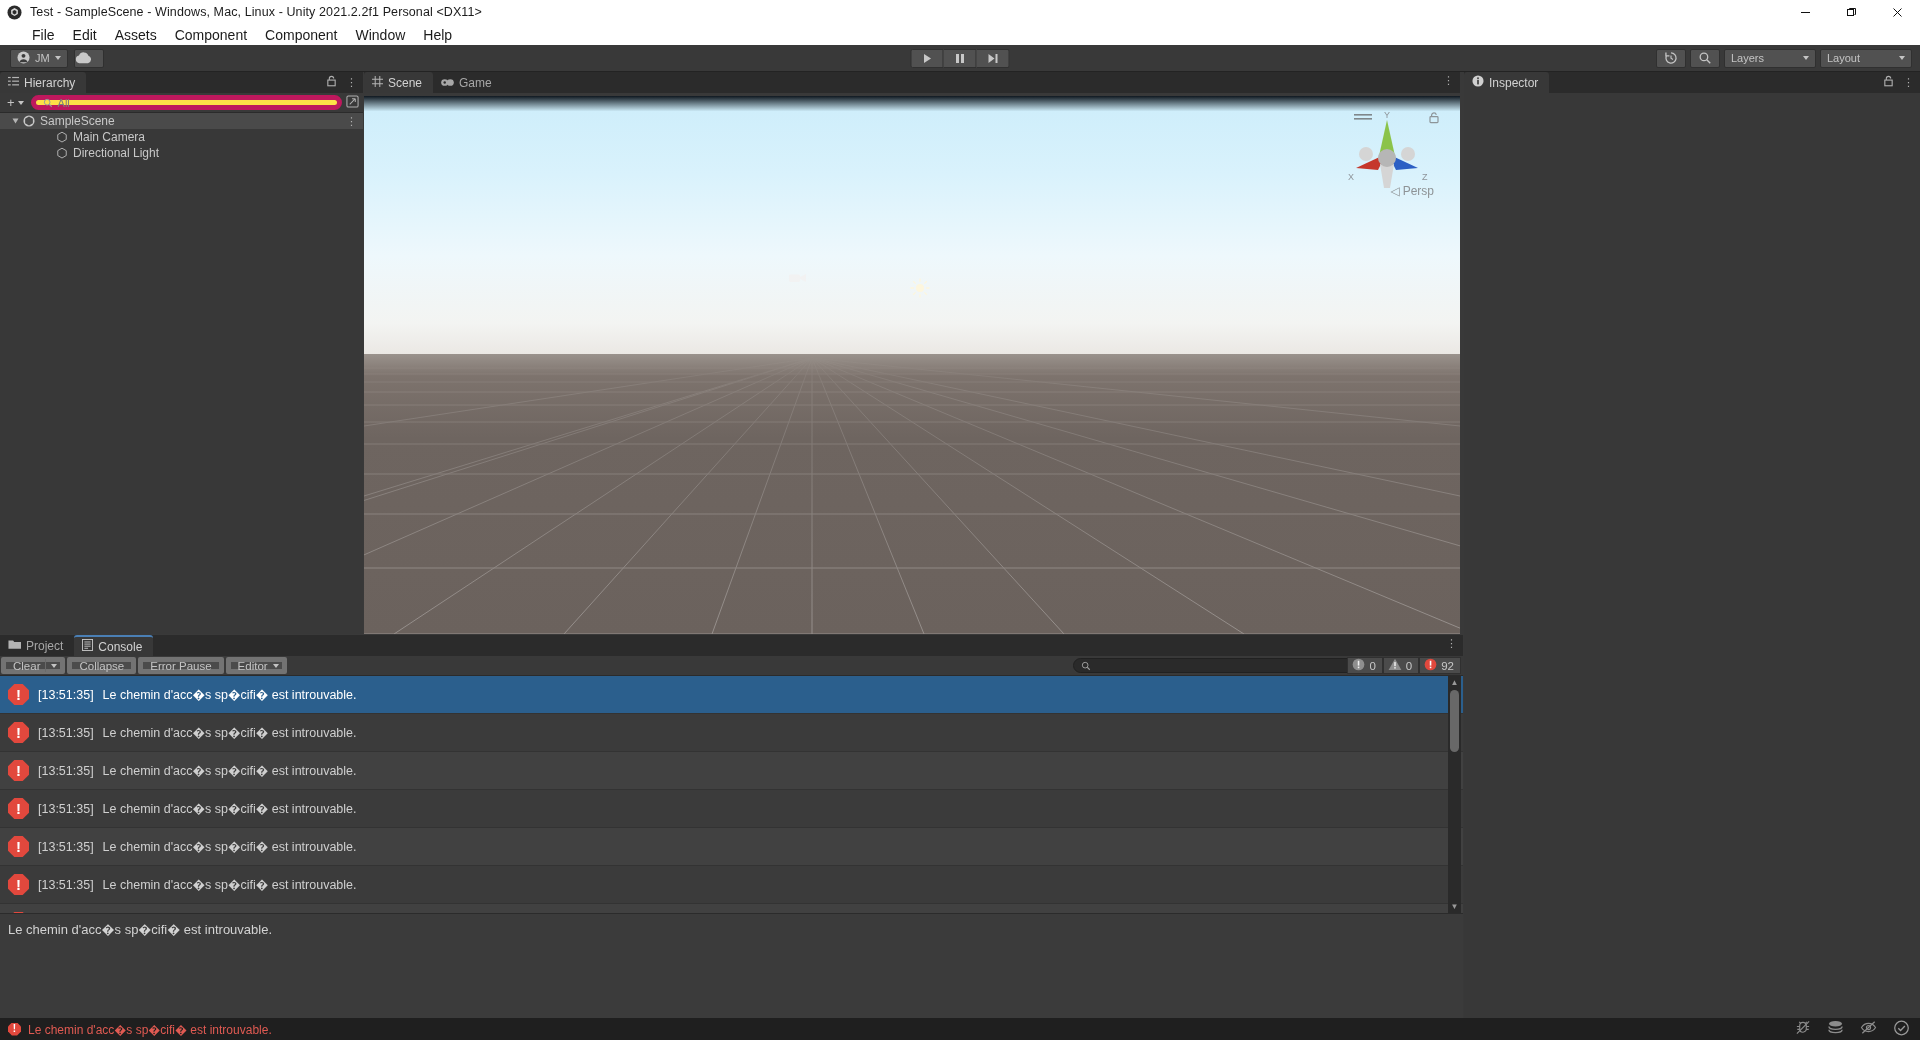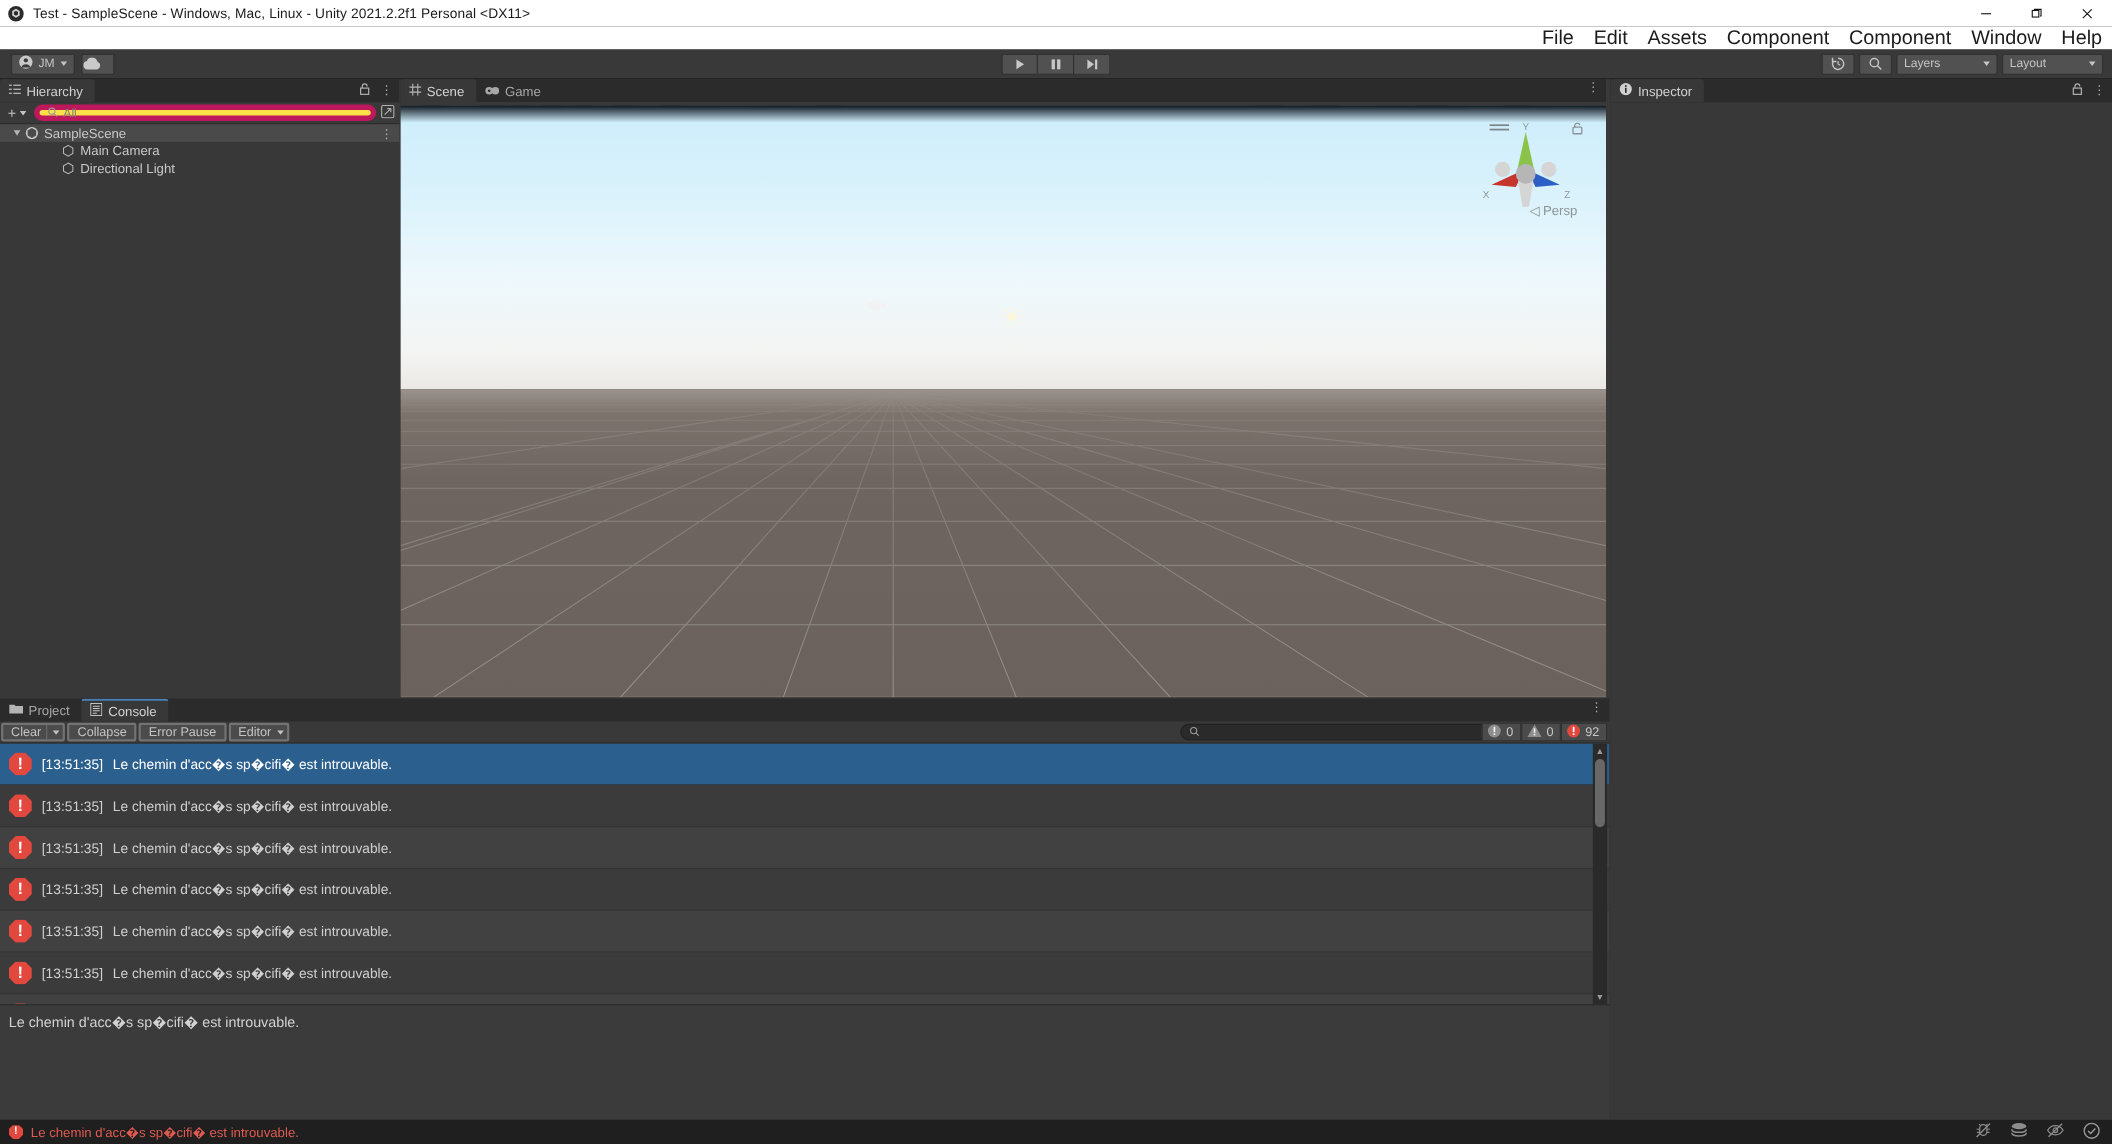--- a/index.html
+++ b/index.html
@@ -24,21 +24,21 @@
   #titlebar .title-text { font-size: 12.5px; color: #1b1b1b; letter-spacing: 0.1px; }
   #win-controls { position: absolute; right: 0; top: 0; height: 24px; display: flex; }
   #win-controls .wc {
     width: 46px; height: 24px; display: flex; align-items: center; justify-content: center;
     color: #111; font-size: 12px;
   }
 
   
   #menubar {
     height: 21px; background: #ffffff; display: flex; align-items: center;
-    padding-left: 23px; color: #1b1b1b; font-size: 18px; justify-content: flex-end;
+    padding-left: 23px; color: #1b1b1b; font-size: 14px;
   }
   #menubar .mi { padding: 2px 9px; cursor: default; }
 
   
   #unity-toolbar {
     height: 27px; background: #393939; display: flex; align-items: center;
     position: relative; border-bottom: 1px solid #232323;
   }
   .tb-btn {
     background: #515151; border: 1px solid #303030; border-radius: 2px;
@@ -142,21 +142,21 @@
   
   #inspector { left: 1464px; top: 0; width: 456px; height: 946px; background: #383838; }
 
   
   #console-panel { left: 0; top: 563px; width: 1463px; height: 383px; background: #383838; }
   #console-toolbar {
     height: 20px; background: #393939; display: flex; align-items: center;
     padding: 0 1px; position: relative; border-bottom: 1px solid #2b2b2b;
   }
   .cbtn {
-    height: 17px; background: #4b4b4b; border: 2px solid #737373; color: #c4c4c4;
+    height: 17px; background: #4b4b4b; border: 5px solid #737373; color: #c4c4c4;
     font-size: 11.5px; display: flex; align-items: center; padding: 0 7px; border-radius: 2px;
     margin-right: 2px;
   }
   .cbtn.split { padding-right: 3px; gap: 5px; }
   #console-search {
     position: absolute; right: 100px; width: 290px; height: 15px; background: #2a2a2a;
     border: 1px solid #212121; border-radius: 8px; display: flex; align-items: center; padding: 0 7px;
   }
   #console-counts { position: absolute; right: 2px; display: flex; align-items: center; }
   .count-chip {

